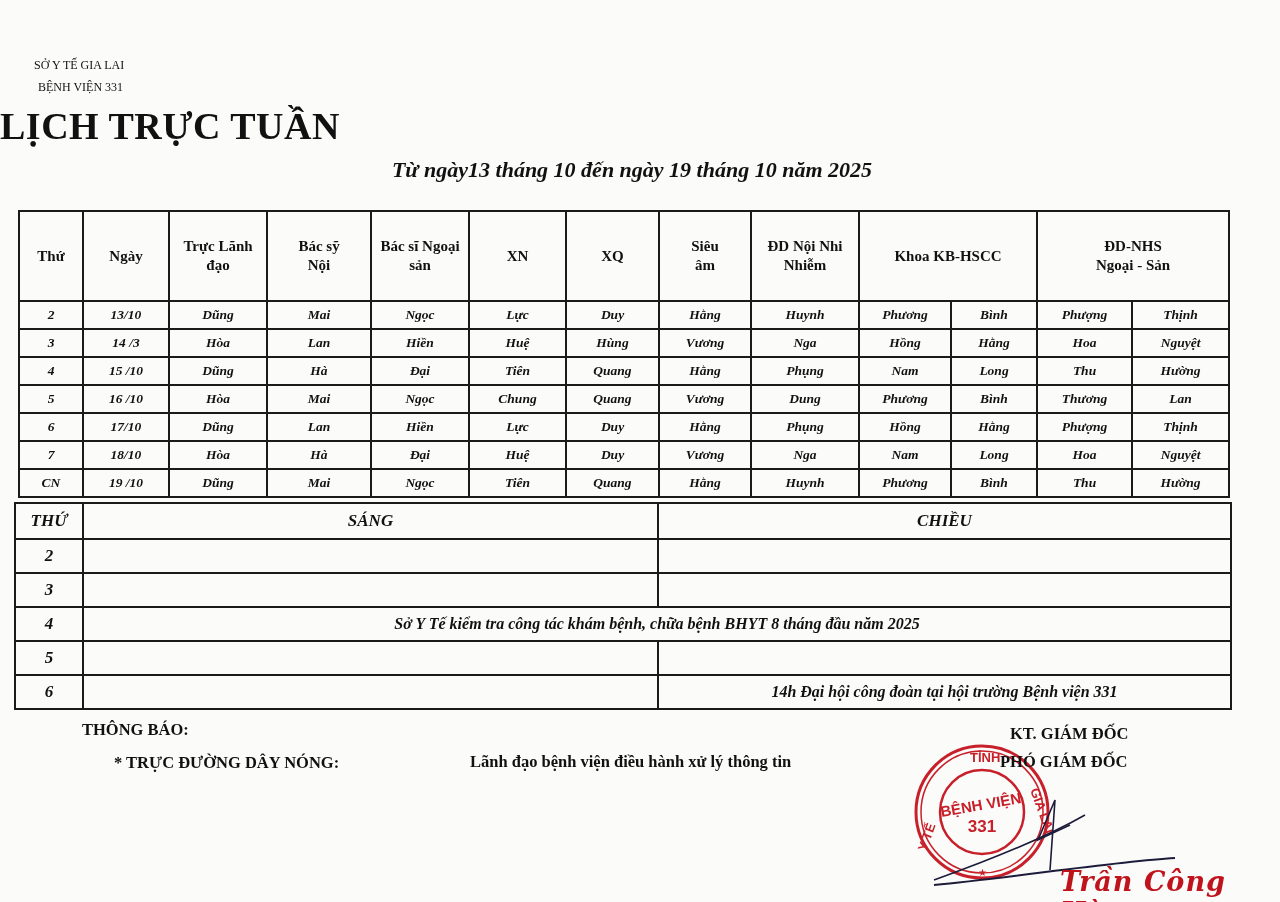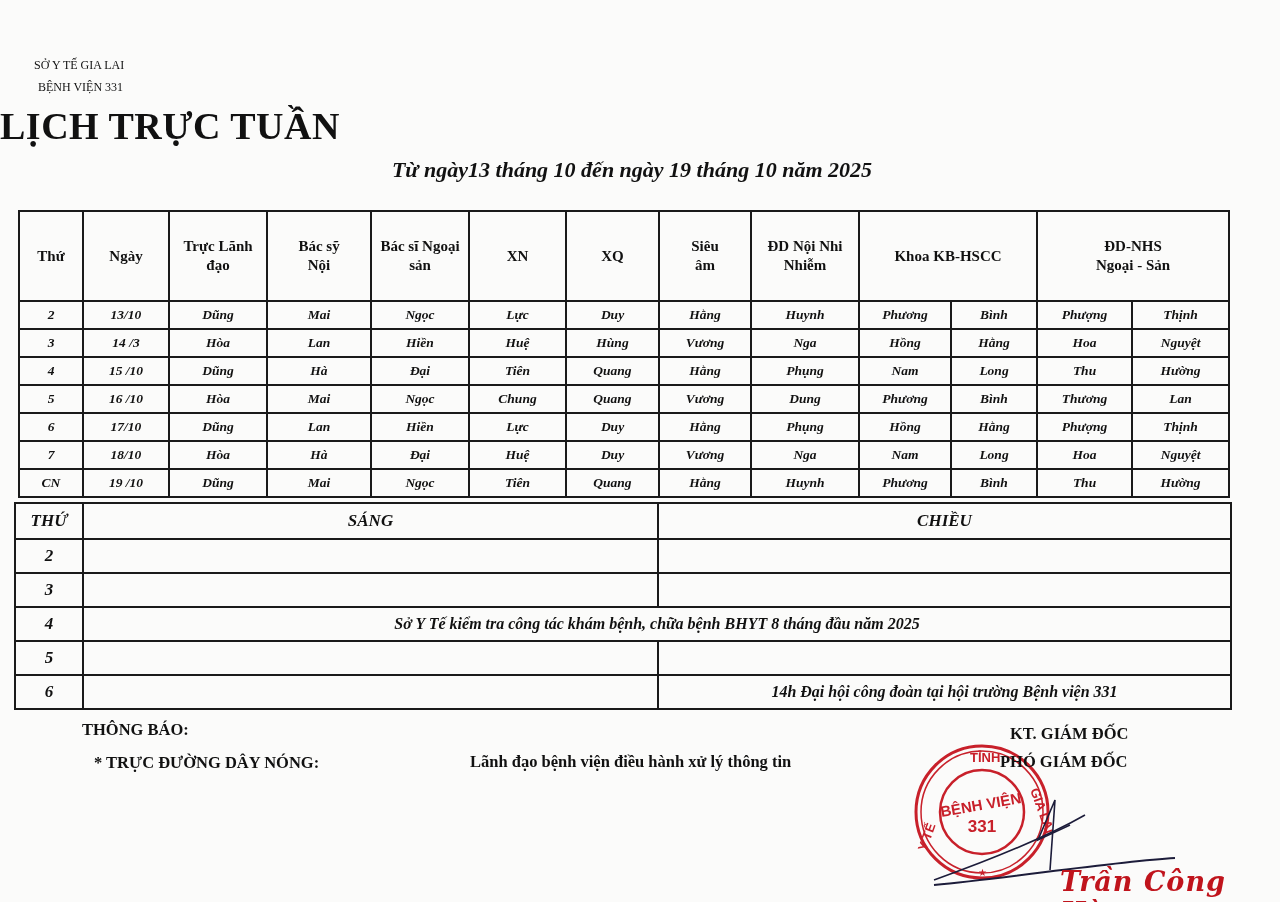--- a/index.html
+++ b/index.html
@@ -225,21 +225,21 @@
     </tr>
     <tr>
       <td class="day">6</td>
       <td></td>
       <td>14h Đại hội công đoàn tại hội trường Bệnh viện 331</td>
     </tr>
   </tbody>
 </table>
 
 <div class="abs notice" style="left:82px; top:720px;">THÔNG BÁO:</div>
-<div class="abs notice" style="left:94px; top:753px;text-align:right;">* TRỰC ĐƯỜNG DÂY NÓNG:</div>
+<div class="abs notice" style="left:114px; top:753px;text-align:right;">* TRỰC ĐƯỜNG DÂY NÓNG:</div>
 <div class="abs notice" style="left:470px; top:752px;">Lãnh đạo bệnh viện điều hành xử lý thông tin</div>
 <div class="abs notice" style="left:1010px; top:716px;margin-top:8px;">KT. GIÁM ĐỐC</div>
 
 <svg class="abs stamp" viewBox="0 0 140 140">
   <circle cx="70" cy="70" r="66" fill="none" stroke="#c8202a" stroke-width="3"></circle>
   <circle cx="70" cy="70" r="61" fill="none" stroke="#c8202a" stroke-width="1.5"></circle>
   <circle cx="70" cy="70" r="42" fill="none" stroke="#c8202a" stroke-width="2.5"></circle>
   <text x="70" y="68" text-anchor="middle" fill="#c8202a" font-family="Liberation Sans, sans-serif" font-weight="bold" font-size="15" transform="rotate(-10 70 70)">BỆNH VIỆN</text>
   <text x="70" y="90" text-anchor="middle" fill="#c8202a" font-family="Liberation Sans, sans-serif" font-weight="bold" font-size="17">331</text>
   <text x="14" y="110" fill="#c8202a" font-family="Liberation Sans, sans-serif" font-weight="bold" font-size="13" transform="rotate(-70 14 110)">Y TẾ</text>

